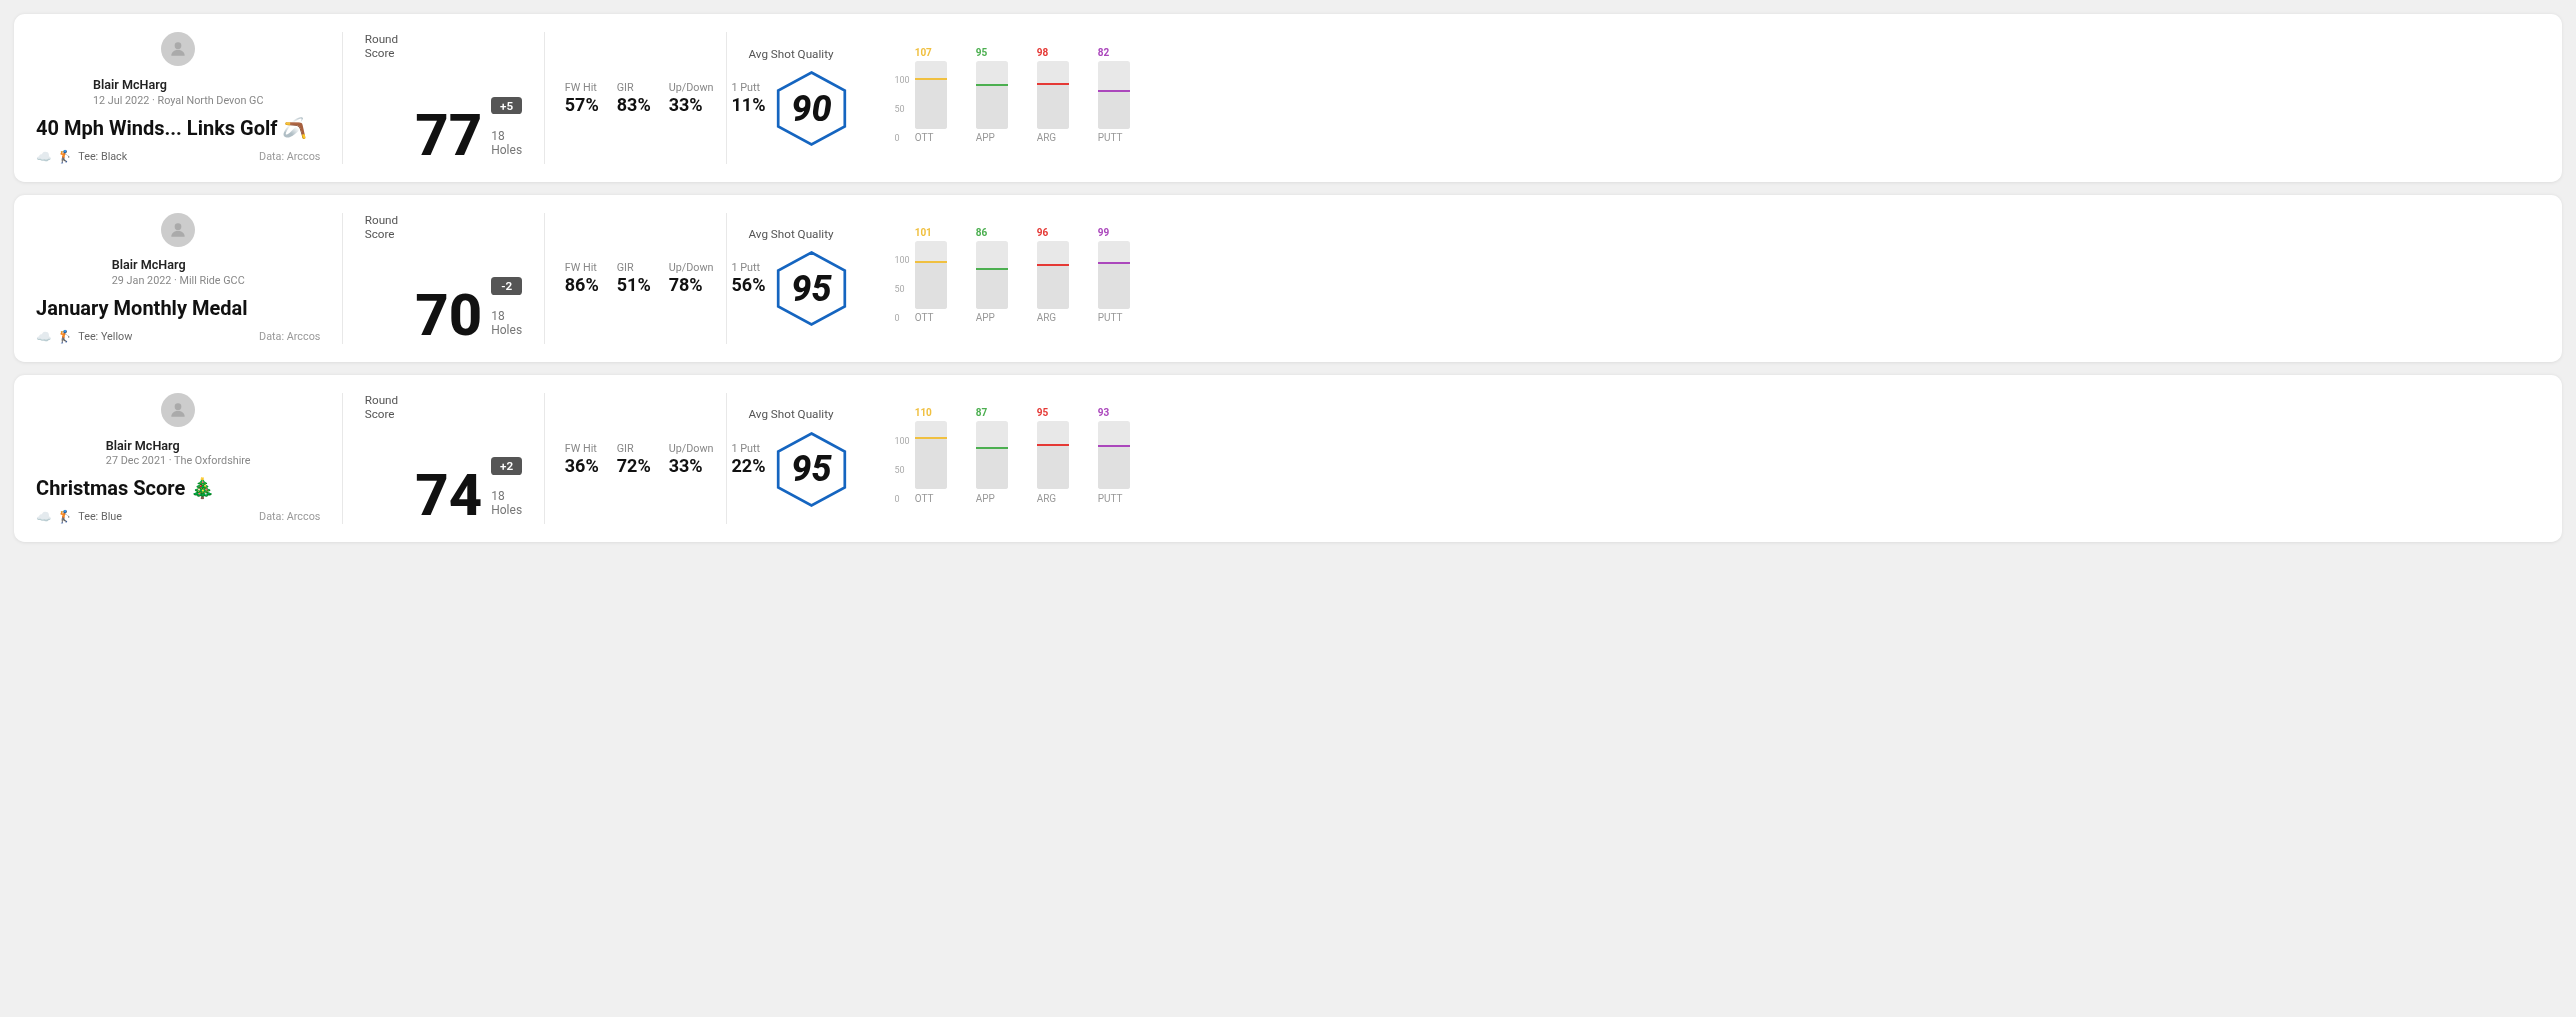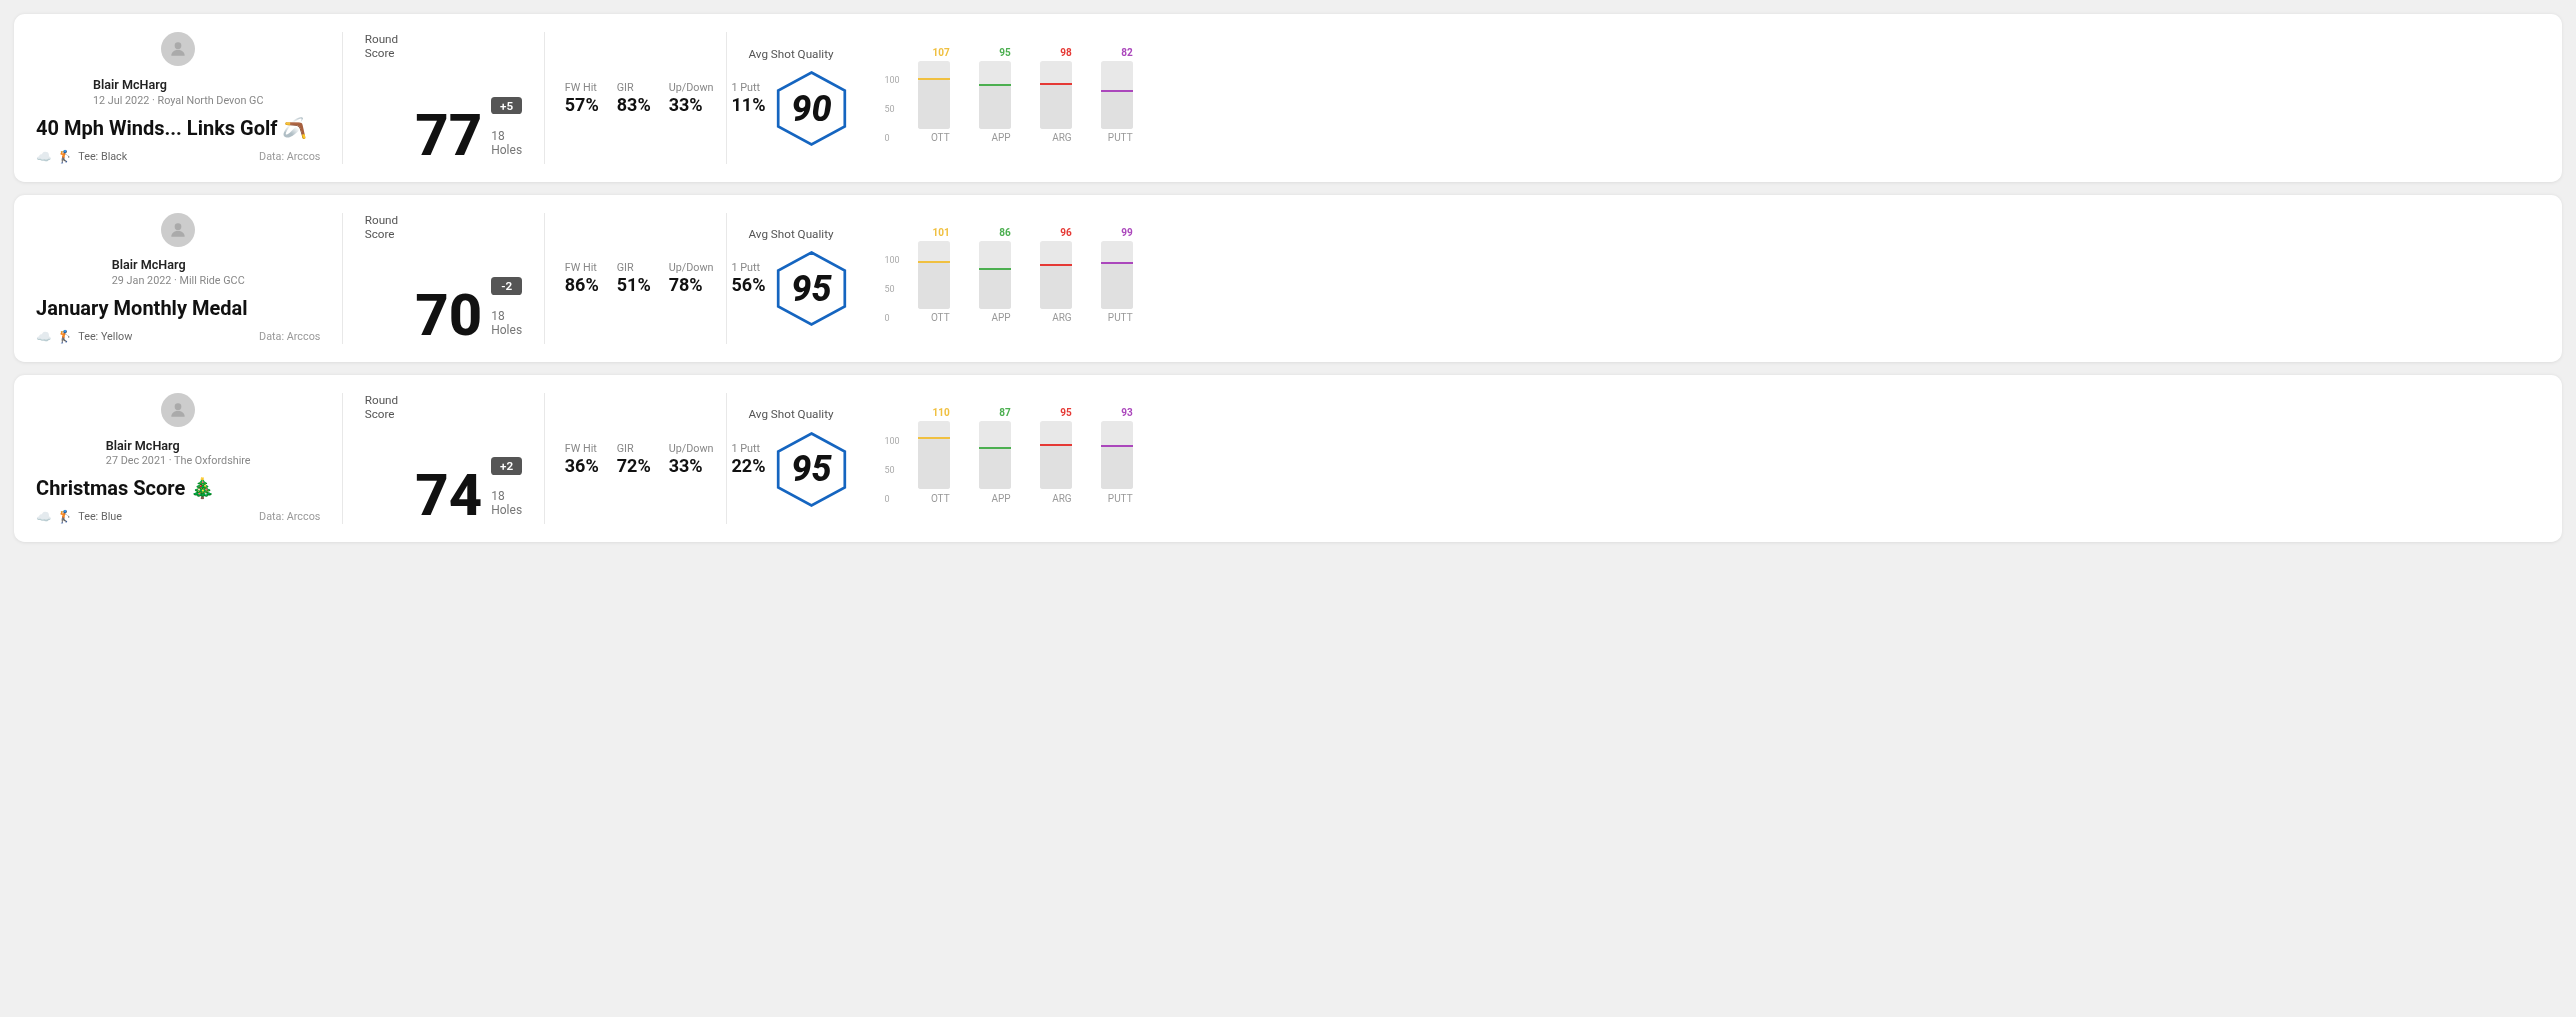--- a/index.html
+++ b/index.html
@@ -147,21 +147,21 @@
     }
     .stat-item .stat-value {
       font-size: 18px;
       font-weight: 700;
       color: #111;
     }
     
     .card-quality {
       display: flex;
       align-items: center;
-      gap: 10px;
+      gap: 20px;
       flex: 1;
     }
     .quality-left {
       display: flex;
       flex-direction: column;
       align-items: center;
       min-width: 126px;
     }
     .quality-label {
       font-size: 11.7px;
@@ -198,21 +198,21 @@
     }
     .bar-chart-inner {
       display: flex;
       gap: 16px;
       align-items: flex-end;
       height: 90px;
     }
     .bar-col {
       display: flex;
       flex-direction: column;
-      align-items: flex-end;
+      align-items: flex-start;
       gap: 0;
       min-width: 45px;
     }
     .bar-top-label {
       font-size: 10px;
       font-weight: 700;
       margin-bottom: 2.7px;
     }
     .bar-wrapper {
       width: 32px;

